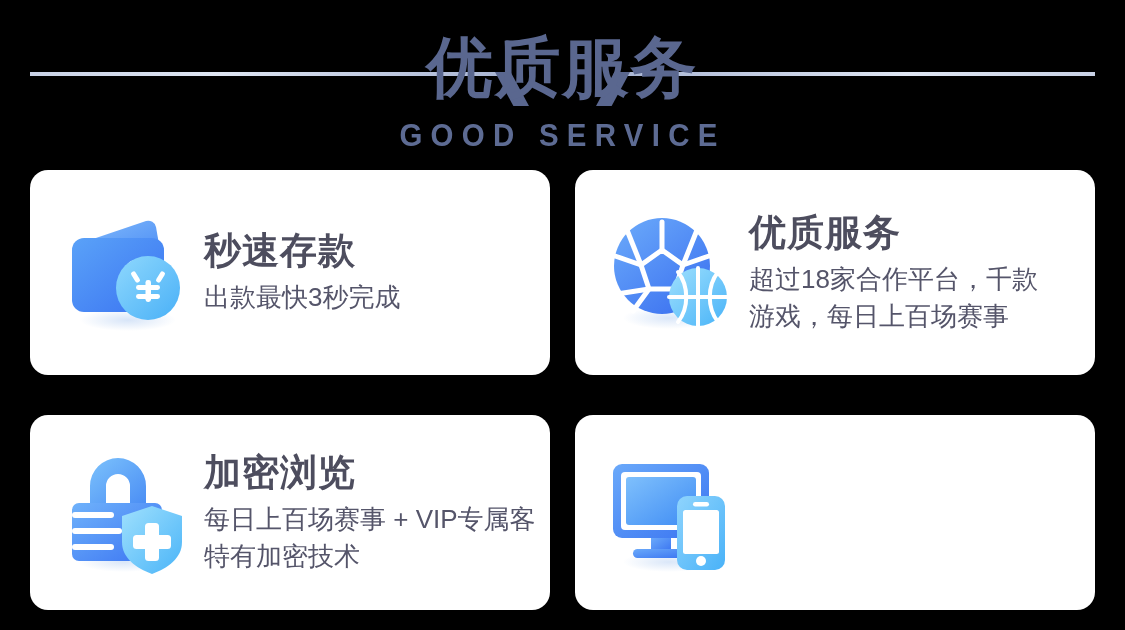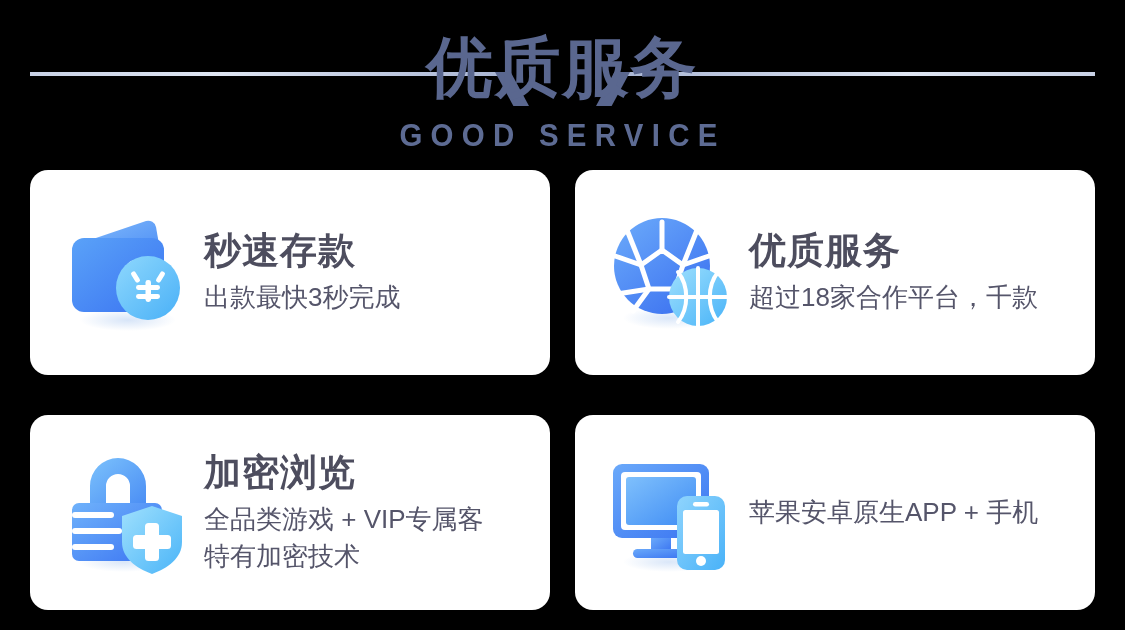--- a/index.html
+++ b/index.html
@@ -171,20 +171,21 @@
             <path d="M64 89 L122 89"></path>
             <path d="M73 64 C84 78 84 100 73 114"></path>
             <path d="M113 64 C102 78 102 100 113 114"></path>
           </g>
         </svg>
       </div>
       <div class="card-text">
         <div class="card-title">优质服务</div>
         <div class="card-sub">
           <span class="ln">超过18家合作平台，千款</span>
+          <span class="ln">游戏，每日上百场赛事</span>
         </div>
       </div>
     </div>
 
     <div class="card">
       <div class="card-icon">
         <svg viewBox="0 0 130 130" xmlns="http://www.w3.org/2000/svg">
           <defs>
             <linearGradient id="l1" x1="0" y1="0" x2="1" y2="1">
               <stop offset="0" stop-color="#6fb2fb"></stop>
@@ -214,21 +215,21 @@
           <path d="M92 58 L122 68 L122 94 C122 110 108 120 92 126 C76 120 62 110 62 94 L62 68 Z" fill="url(#l3)"></path>
           <g fill="#ffffff">
             <rect x="85" y="75" width="14" height="38" rx="3.5"></rect>
             <rect x="73" y="87" width="38" height="14" rx="3.5"></rect>
           </g>
         </svg>
       </div>
       <div class="card-text">
         <div class="card-title">加密浏览</div>
         <div class="card-sub">
-          <span class="ln">全品类游戏 + VIP专属客</span>
+          <span class="ln">每日上百场赛事 + VIP专属客</span>
           <span class="ln">特有加密技术</span>
         </div>
       </div>
     </div>
 
     <div class="card">
       <div class="card-icon">
         <svg viewBox="0 0 130 130" xmlns="http://www.w3.org/2000/svg">
           <defs>
             <linearGradient id="m1" x1="0" y1="0" x2="1" y2="1">
@@ -255,19 +256,18 @@
           <rect x="46" y="90" width="20" height="14" fill="url(#m1)"></rect>
           <rect x="28" y="101" width="56" height="9" rx="4.5" fill="url(#m1)"></rect>
           <rect x="72" y="48" width="48" height="74" rx="10" fill="url(#m3)"></rect>
           <rect x="78" y="62" width="36" height="44" rx="2.5" fill="#ffffff"></rect>
           <rect x="88" y="54" width="16" height="4.5" rx="2.25" fill="#ffffff"></rect>
           <circle cx="96" cy="113" r="5" fill="#ffffff"></circle>
         </svg>
       </div>
       <div class="card-text">
         <div class="card-sub">
-          <span class="ln">苹果安卓原生APP + 手机</span>
         </div>
       </div>
     </div>
 
   </div>
 </div>
 
 </body></html>

